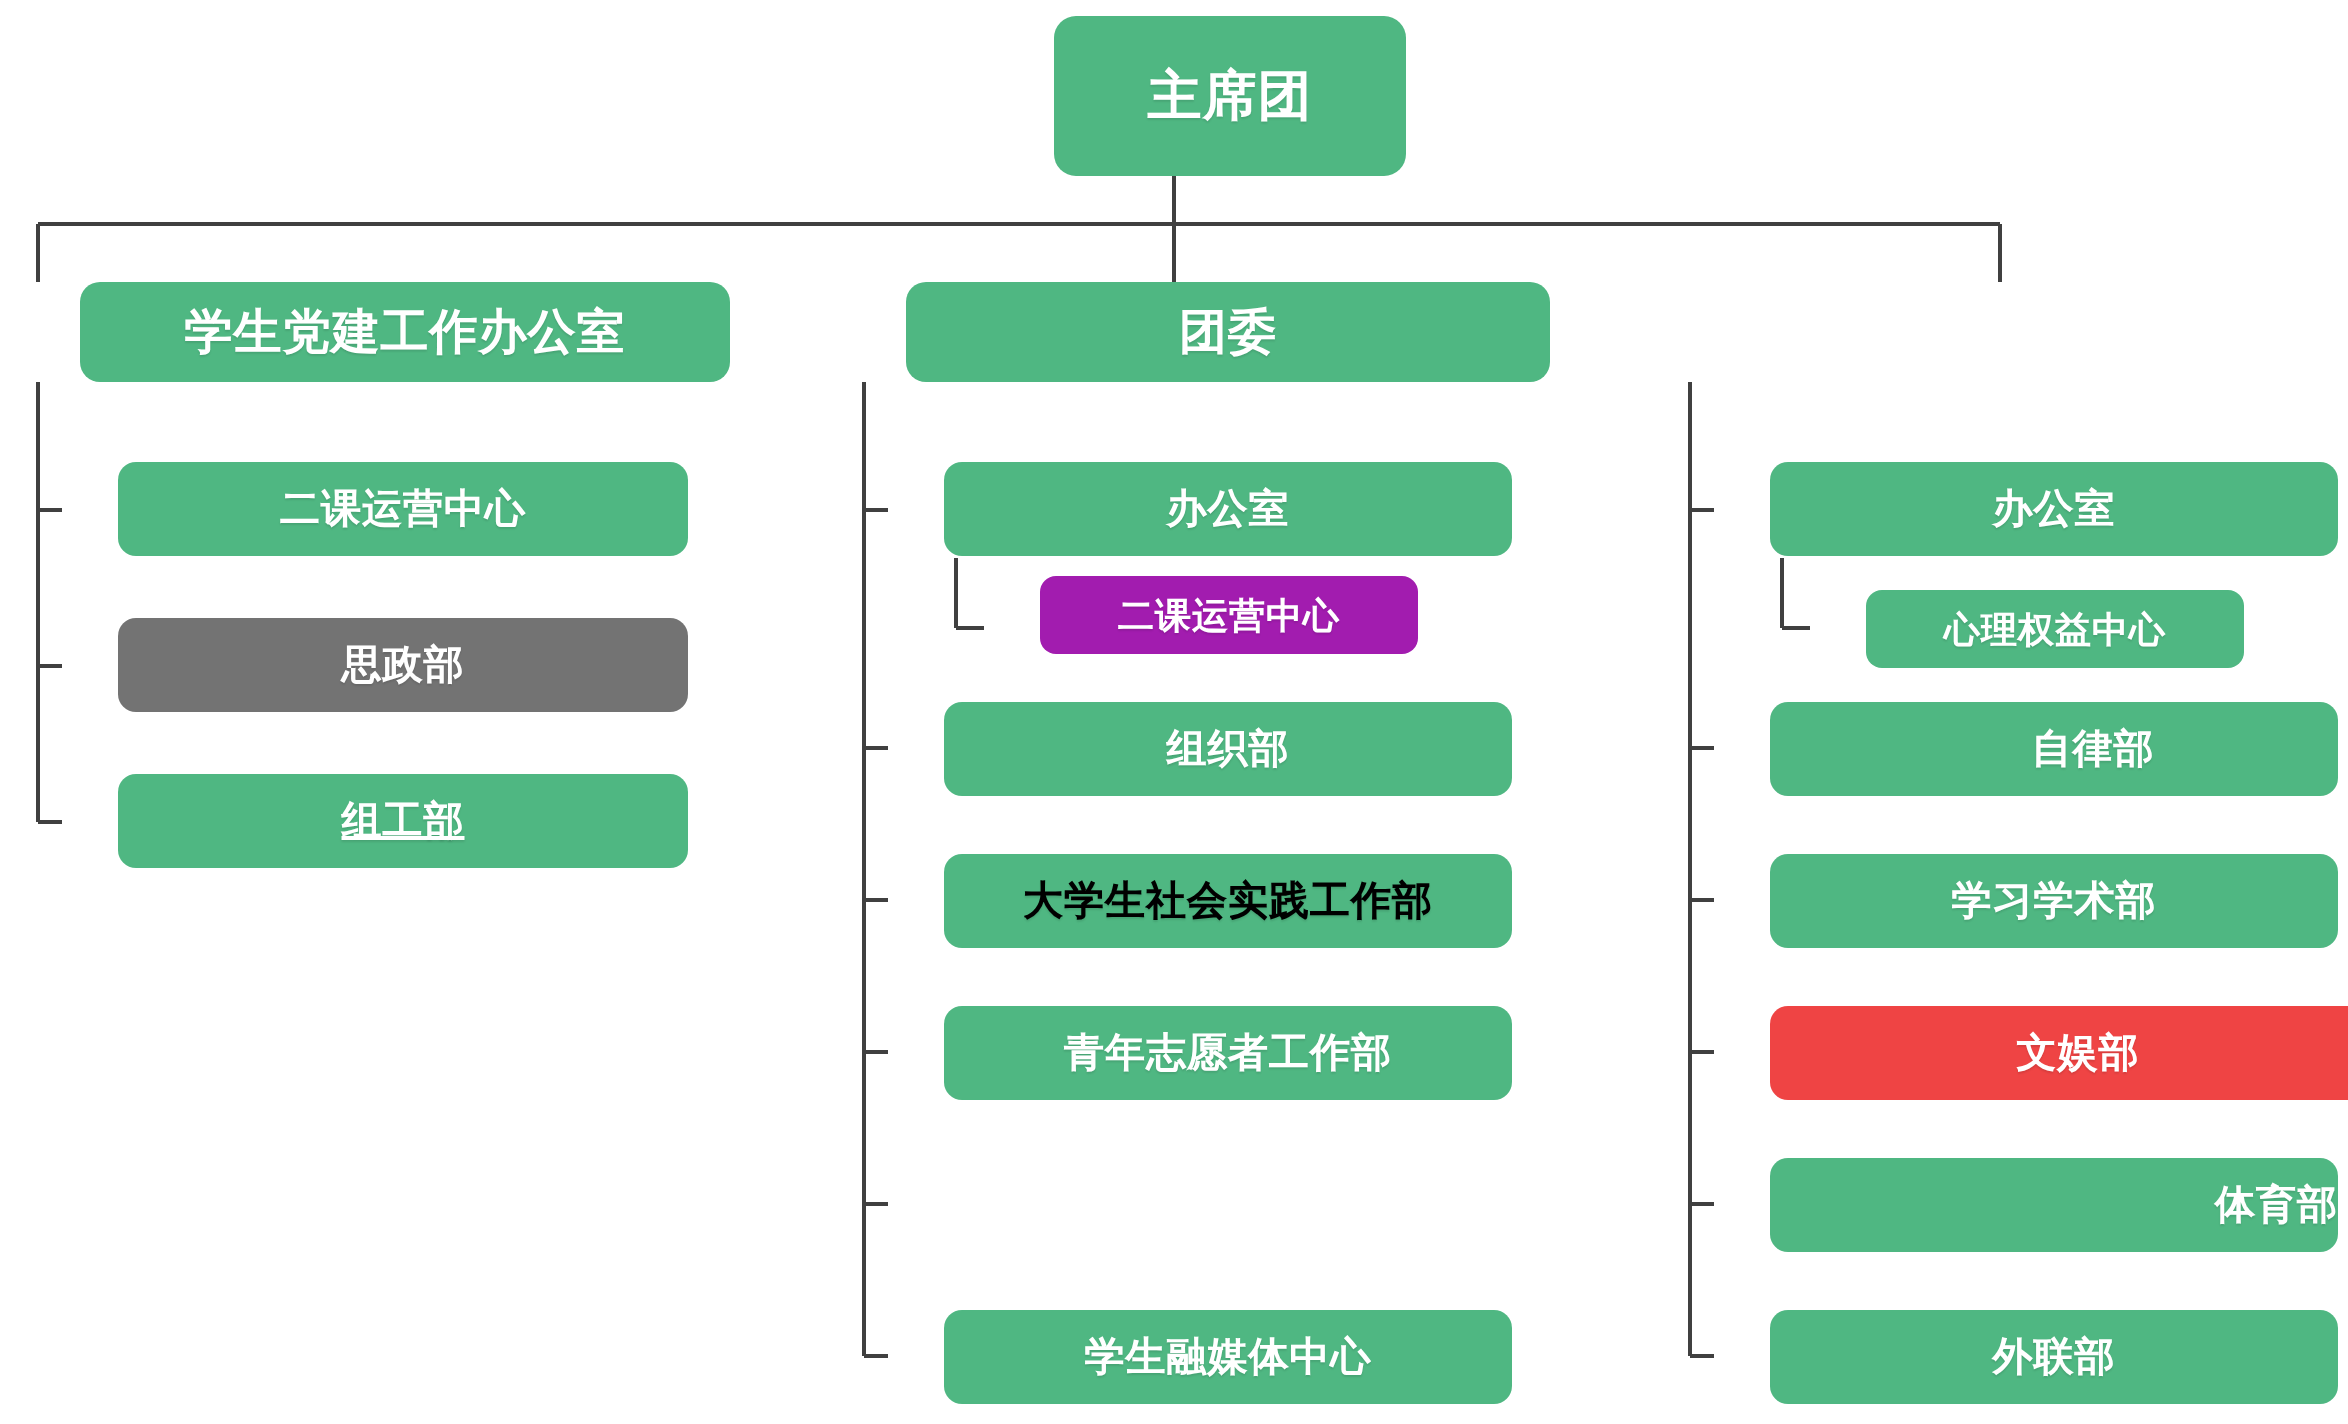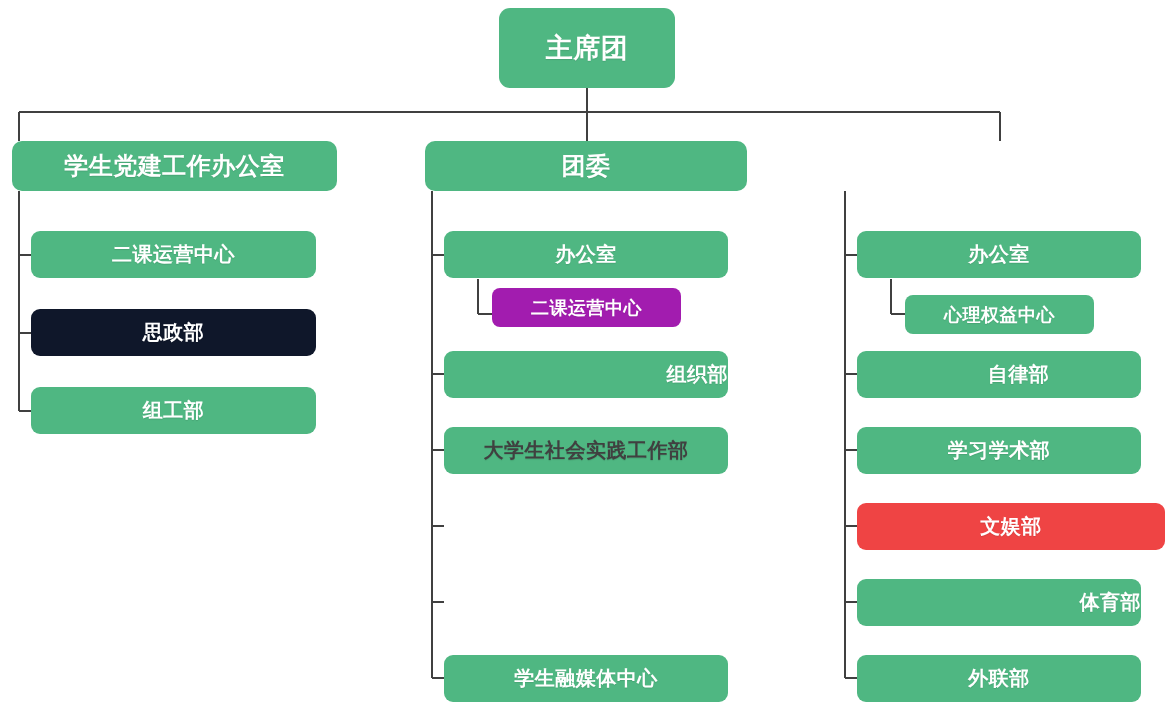--- a/index.html
+++ b/index.html
@@ -35,20 +35,21 @@
     border-radius: 9px;
     color: #ffffff;
     display: flex;
     align-items: center;
     justify-content: center;
     text-align: center;
     letter-spacing: 0.5px;
     font-weight: bold;
     text-shadow: 0 1px 1px rgba(0,0,0,0.10);
     white-space: nowrap;
+    margin-left: 28px;
   }
   .node.root {
     font-size: 27px;
     border-radius: 11px;
   }
   .node.level1 {
     font-size: 24px;
     border-radius: 10px;
   }
   .node.level2 {
@@ -108,42 +109,45 @@
     <span>主席团</span>
   </div>
 
   <div class="node level1" style="left: 12px; top: 141px; width: 325px; height: 50px; background: rgb(79, 183, 130); color: rgb(255, 255, 255);">
     <span>学生党建工作办公室</span>
   </div>
 
   <div class="node level2" style="left: 31px; top: 231px; width: 285px; height: 47px; background: rgb(79, 183, 130); color: rgb(255, 255, 255);">
     <span>二课运营中心</span>
   </div>
-  <div class="node level2" style="left: 31px; top: 309px; width: 285px; height: 47px; background: #0f172a; color: rgb(255, 255, 255);">
+  <div class="node level2" style="left: 31px; top: 309px; width: 285px; height: 47px; background: #737373; color: rgb(255, 255, 255);">
     <span>思政部</span>
   </div>
-  <div class="node level2" style="left: 31px; top: 387px; width: 285px; height: 47px; background: rgb(79, 183, 130); color: rgb(255, 255, 255);">
+  <div class="node level2" style="left: 31px; top: 387px; width: 285px; height: 47px; background: rgb(79, 183, 130); color: rgb(255, 255, 255); text-decoration: underline;">
     <span>组工部</span>
   </div>
 
   <div class="node level1" style="left: 425px; top: 141px; width: 322px; height: 50px; background: rgb(79, 183, 130); color: rgb(255, 255, 255);">
     <span>团委</span>
   </div>
 
   <div class="node level2" style="left: 444px; top: 231px; width: 284px; height: 47px; background: rgb(79, 183, 130); color: rgb(255, 255, 255);">
     <span>办公室</span>
   </div>
   <div class="node level3" style="left: 492px; top: 288px; width: 189px; height: 39px; background: #a21caf; color: rgb(255, 255, 255);">
     <span>二课运营中心</span>
   </div>
-  <div class="node level2" style="left: 444px; top: 351px; width: 284px; height: 47px; background: rgb(79, 183, 130); color: rgb(255, 255, 255); justify-content: flex-end;">
+  <div class="node level2" style="left: 444px; top: 351px; width: 284px; height: 47px; background: rgb(79, 183, 130); color: rgb(255, 255, 255);">
     <span>组织部</span>
   </div>
-  <div class="node level2" style="left: 444px; top: 427px; width: 284px; height: 47px; background: rgb(79, 183, 130); color: #404040; justify-content: center;">
+  <div class="node level2" style="left: 444px; top: 427px; width: 284px; height: 47px; background: rgb(79, 183, 130); color: #000000; justify-content: center;">
     <span>大学生社会实践工作部</span>
+  </div>
+  <div class="node level2" style="left: 444px; top: 503px; width: 284px; height: 47px; background: rgb(79, 183, 130); color: rgb(255, 255, 255);">
+    <span>青年志愿者工作部</span>
   </div>
   <div class="node level2" style="left: 444px; top: 655px; width: 284px; height: 47px; background: rgb(79, 183, 130); color: rgb(255, 255, 255); text-align: center;">
     <span>学生融媒体中心</span>
   </div>
 
 
   <div class="node level2" style="left: 857px; top: 231px; width: 284px; height: 47px; background: rgb(79, 183, 130); color: rgb(255, 255, 255);">
     <span>办公室</span>
   </div>
   <div class="node level3" style="left: 905px; top: 295px; width: 189px; height: 39px; background: rgb(79, 183, 130); color: rgb(255, 255, 255);">

